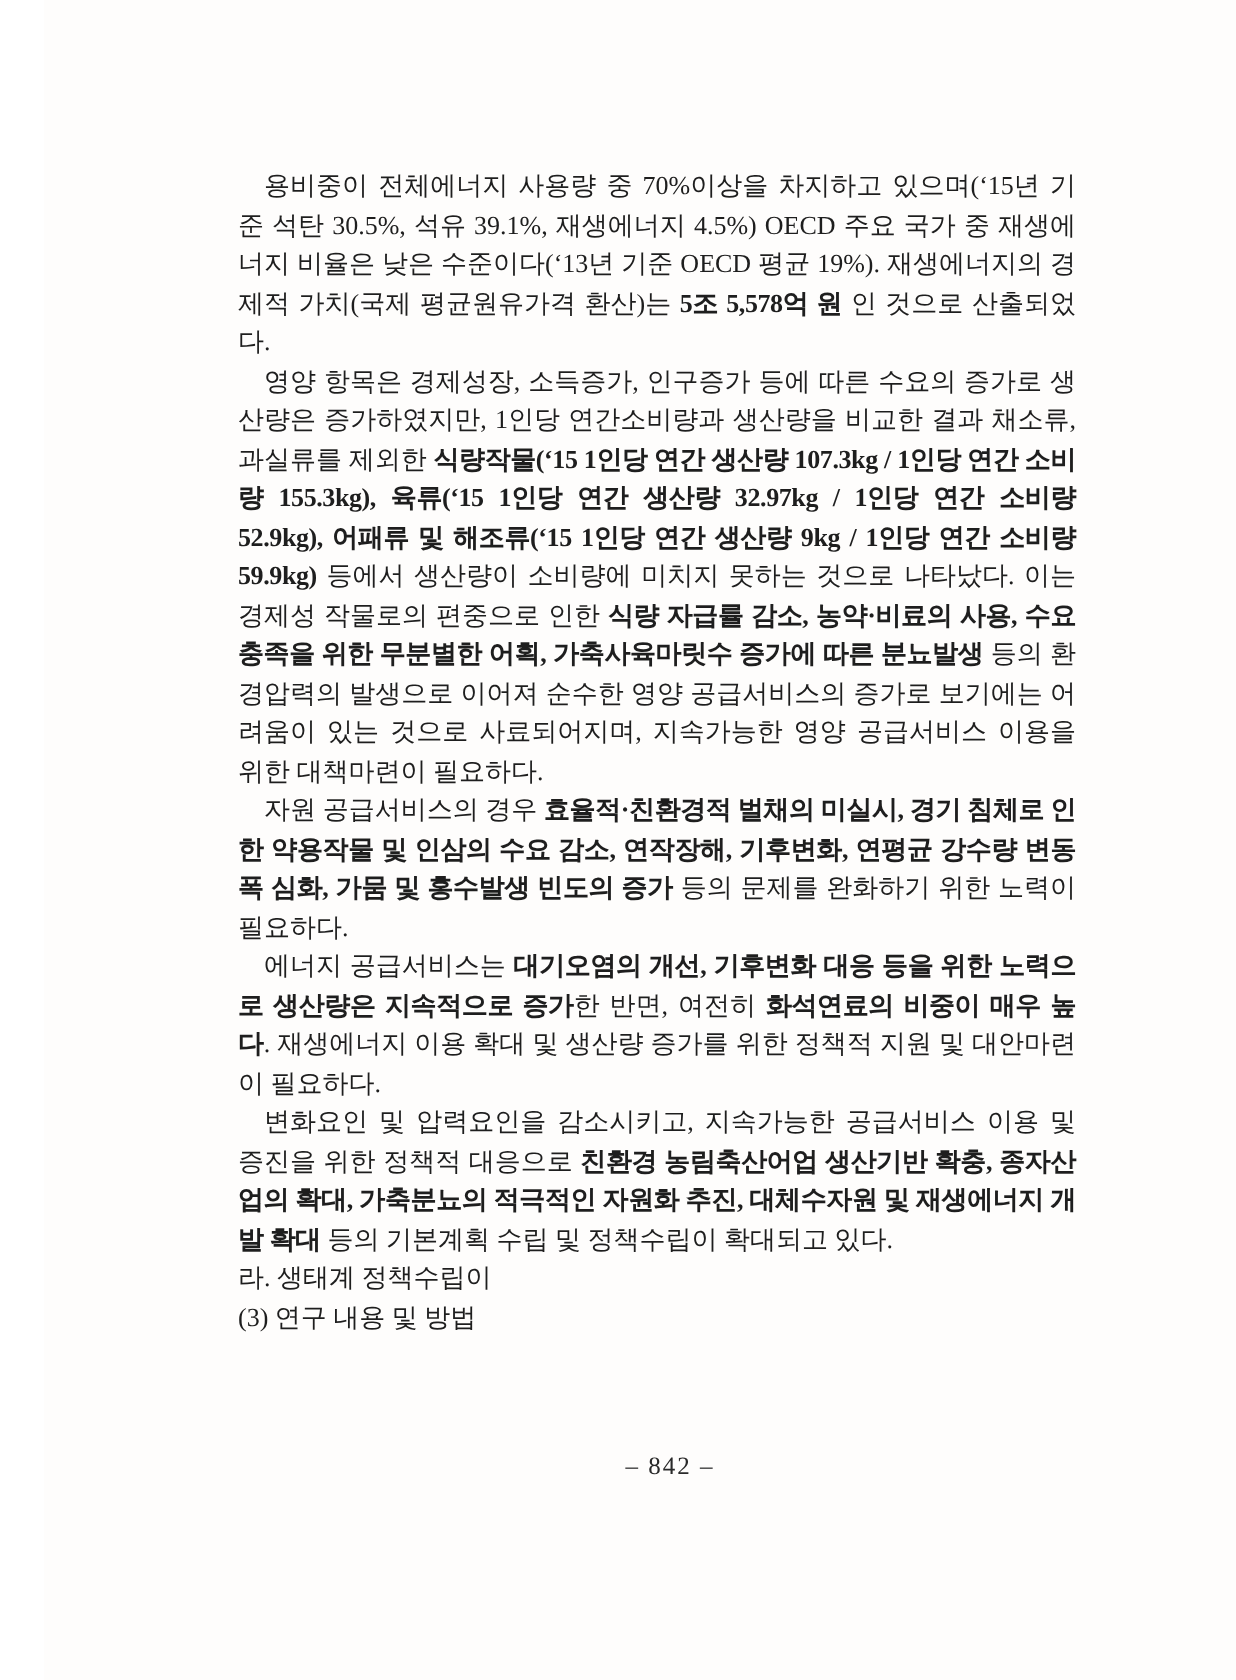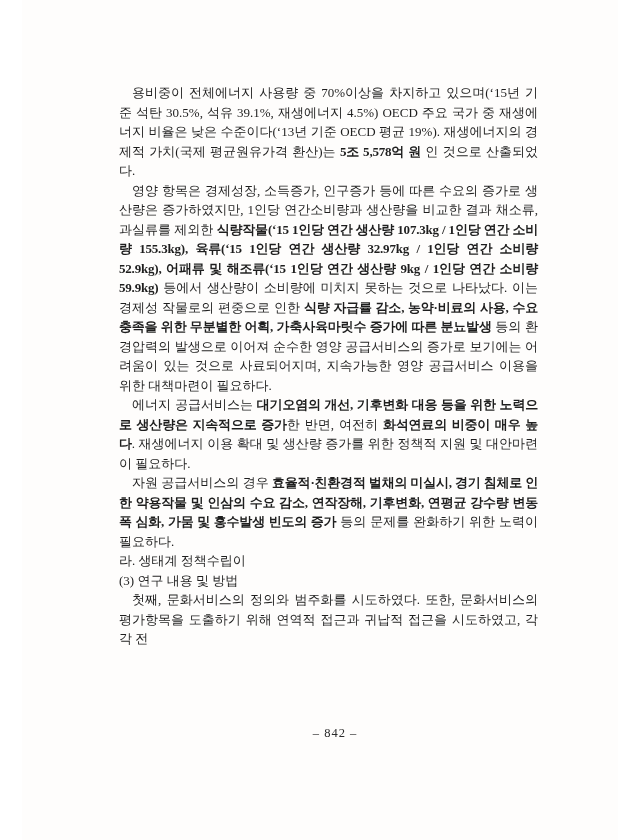--- a/index.html
+++ b/index.html
@@ -52,28 +52,28 @@
 <body>
 
 <div class="page">
   <div class="text-block">
 
     <p class="body-para para-energy-value"><span>용비중이 전체에너지 사용량 중 70%이상을 차지하고 있으며(‘15년 기준 석탄 30.5%, 석유 39.1%, 재생에너지 4.5%) OECD 주요 국가 중 재생에너지 비율은 낮은 수준이다(‘13년 기준 OECD 평균 19%). 재생에너지의 경제적 가치(국제 평균원유가격 환산)는 </span><span class="b">5조 5,578억 원</span><span> 인 것으로 산출되었다.</span></p>
 
 
     <p class="body-para"><span>영양 항목은 경제성장, 소득증가, 인구증가 등에 따른 수요의 증가로 생산량은 증가하였지만, 1인당 연간소비량과 생산량을 비교한 결과 채소류, 과실류를 제외한 </span><span class="b">식량작물(‘15 1인당 연간 생산량 107.3kg / 1인당 연간 소비량 155.3kg), 육류(‘15 1인당 연간 생산량 32.97kg / 1인당 연간 소비량 52.9kg), 어패류 및 해조류(‘15 1인당 연간 생산량 9kg / 1인당 연간 소비량 59.9kg)</span><span> 등에서 생산량이 소비량에 미치지 못하는 것으로 나타났다. 이는 경제성 작물로의 편중으로 인한 </span><span class="b">식량 자급률 감소, 농약·비료의 사용, 수요충족을 위한 무분별한 어획, 가축사육마릿수 증가에 따른 분뇨발생</span><span> 등의 환경압력의 발생으로 이어져 순수한 영양 공급서비스의 증가로 보기에는 어려움이 있는 것으로 사료되어지며, 지속가능한 영양 공급서비스 이용을 위한 대책마련이 필요하다.</span></p>
 
+    <p class="body-para"><span>자원 공급서비스의 경우 </span><span class="b">효율적·친환경적 벌채의 미실시, 경기 침체로 인한 약용작물 및 인삼의 수요 감소, 연작장해, 기후변화, 연평균 강수량 변동폭 심화, 가뭄 및 홍수발생 빈도의 증가</span><span> 등의 문제를 완화하기 위한 노력이 필요하다.</span></p>
+
     <p class="body-para"><span>에너지 공급서비스는 </span><span class="b">대기오염의 개선, 기후변화 대응 등을 위한 노력으로 생산량은 지속적으로 증가</span><span>한 반면, 여전히 </span><span class="b">화석연료의 비중이 매우 높다</span><span>. 재생에너지 이용 확대 및 생산량 증가를 위한 정책적 지원 및 대안마련이 필요하다.</span></p>
 
-    <p class="body-para"><span>자원 공급서비스의 경우 </span><span class="b">효율적·친환경적 벌채의 미실시, 경기 침체로 인한 약용작물 및 인삼의 수요 감소, 연작장해, 기후변화, 연평균 강수량 변동폭 심화, 가뭄 및 홍수발생 빈도의 증가</span><span> 등의 문제를 완화하기 위한 노력이 필요하다.</span></p>
-
+    <p class="body-para para-policy"><span>변화요인 및 압력요인을 감소시키고, 지속가능한 공급서비스 이용 및 증진을 위한 정책적 대응으로 </span><span class="b">친환경 농림축산어업 생산기반 확충, 종자산업의 확대, 가축분뇨의 적극적인 자원화 추진, 대체수자원 및 재생에너지 개발 확대</span><span> 등의 기본계획 수립 및 정책수립이 확대되고 있다.</span></p>
 
     <h3 class="heading-culture">라. 생태계 정책수립이</h3>
 
     <h4 class="heading-method">(3) 연구 내용 및 방법</h4>
 
 
-    <p class="body-para">첫째, 문화서비스의 정의와 범주화를 시도하였다. 또한, 문화서비스의 평가항목을 도출하기 위해 연역적 접근과 귀납적 접근을 시도하였고, 각각 전</p>
 
   </div>
 
   <div class="footer">– 842 –</div>
 </div>
 
 </body></html>

